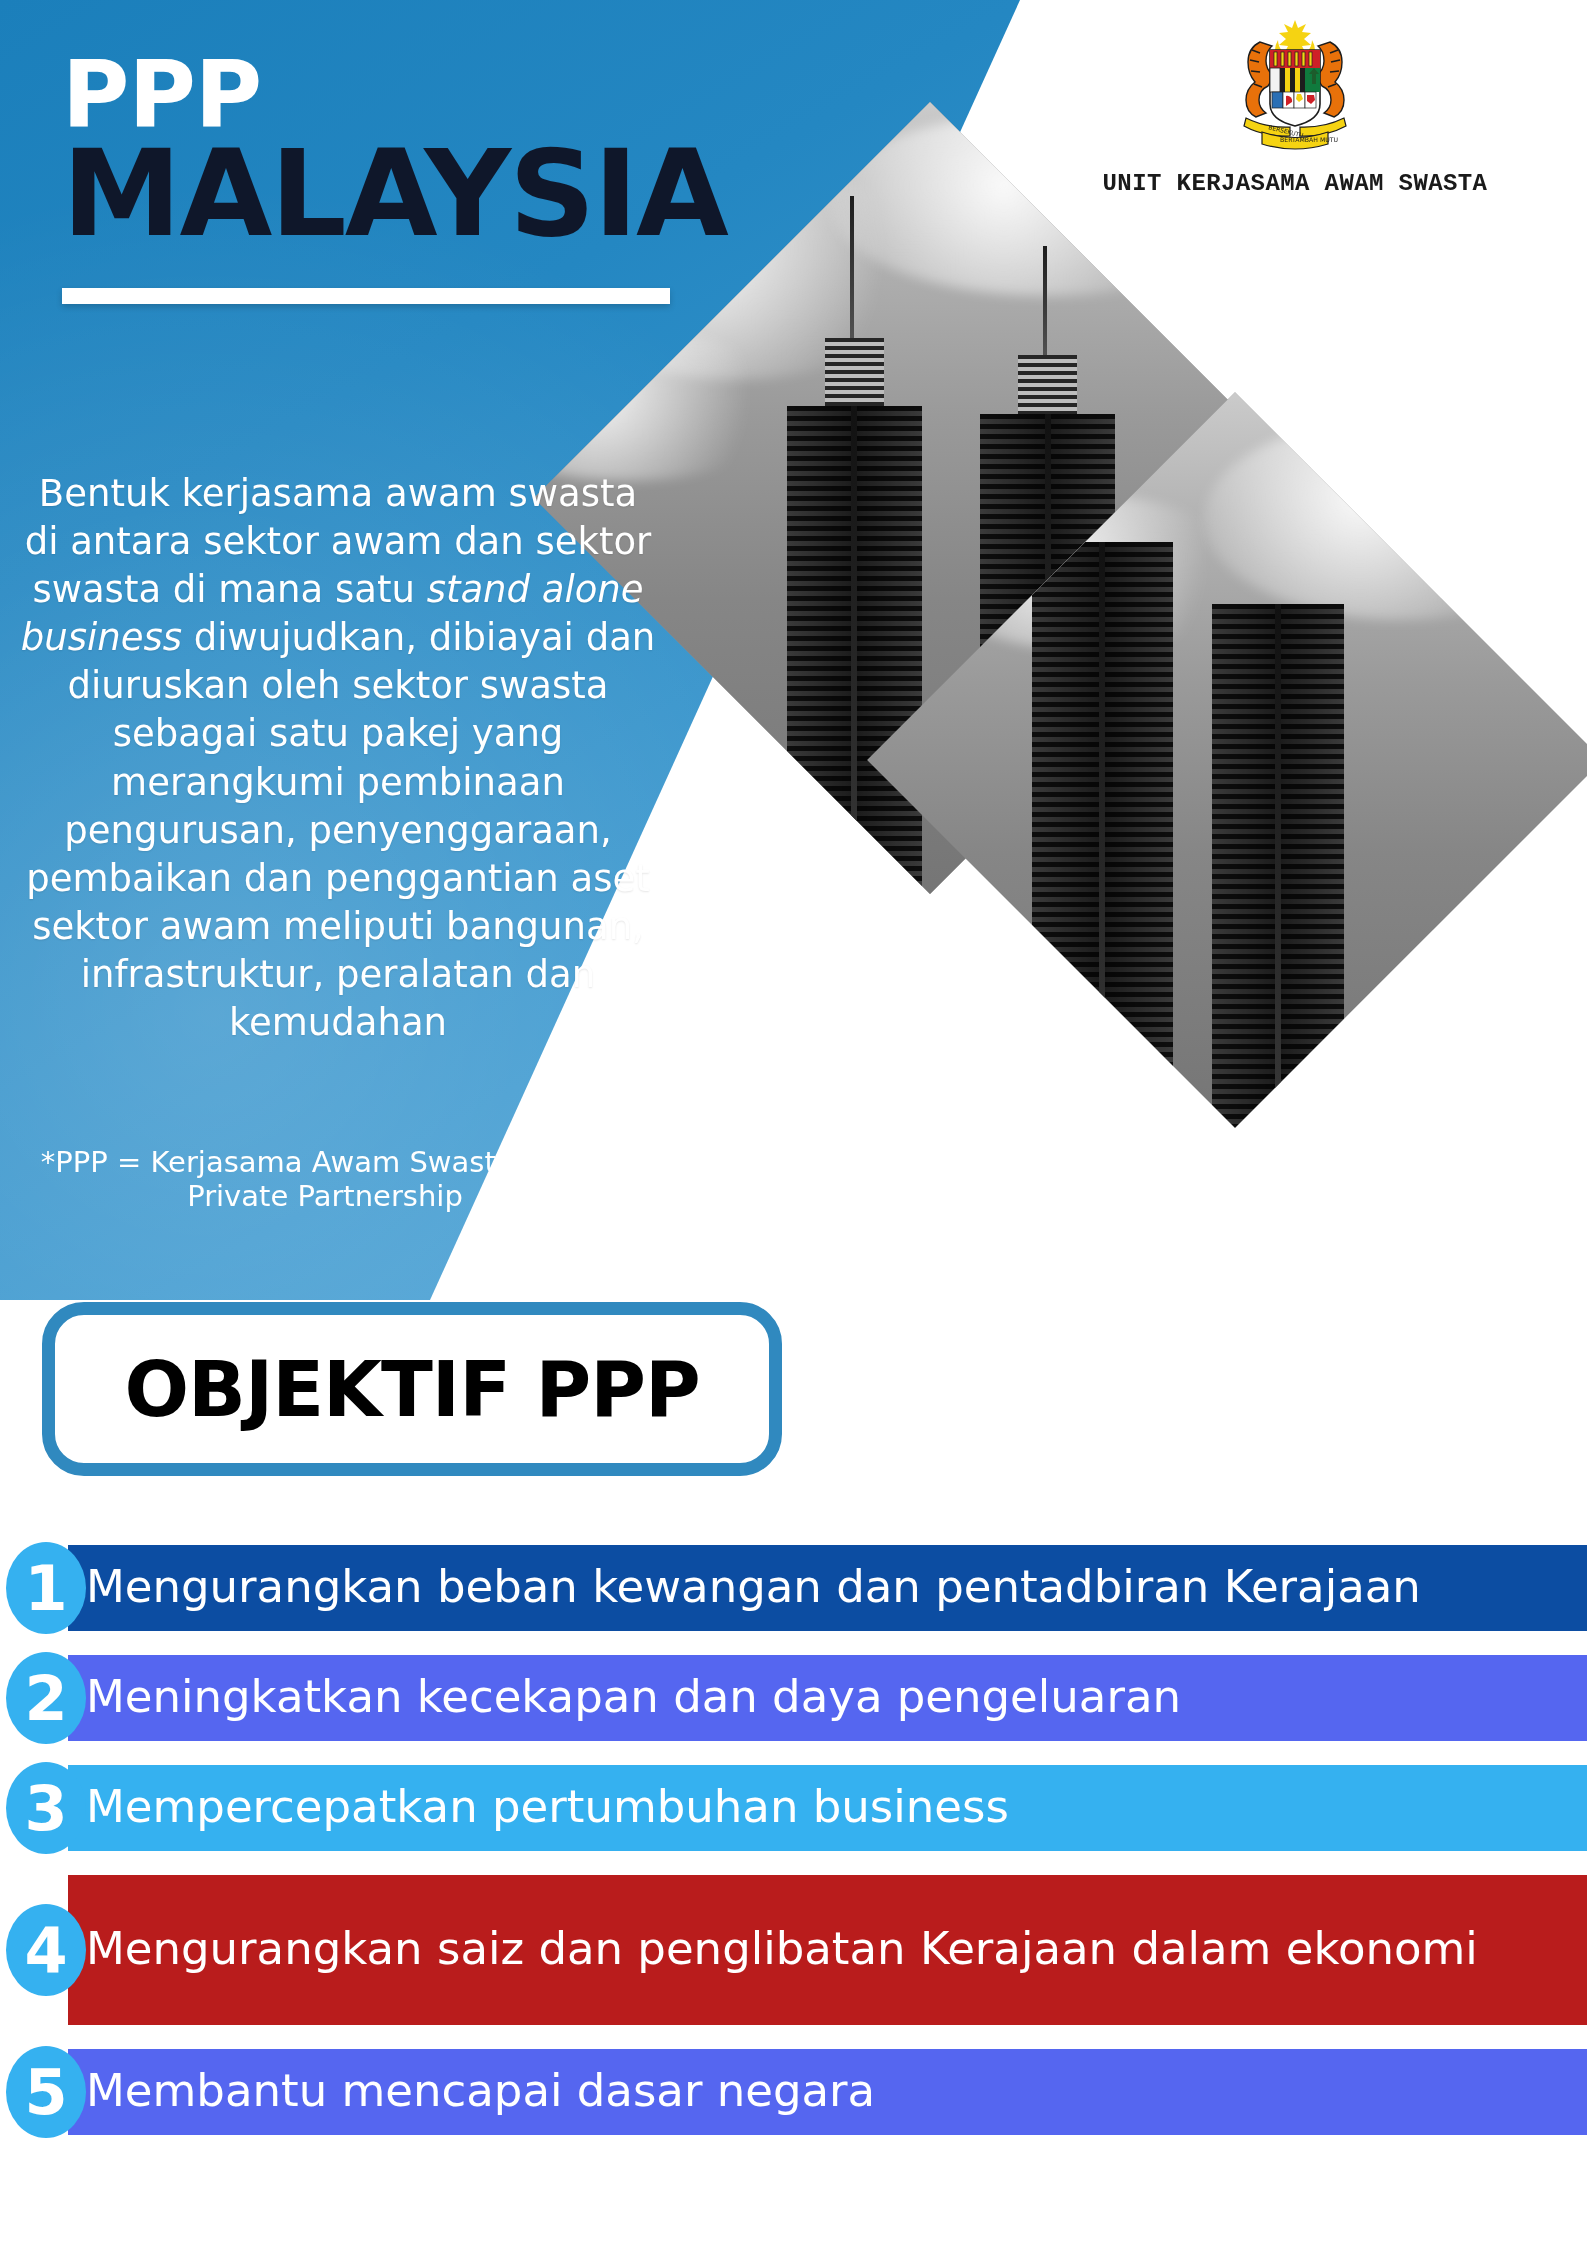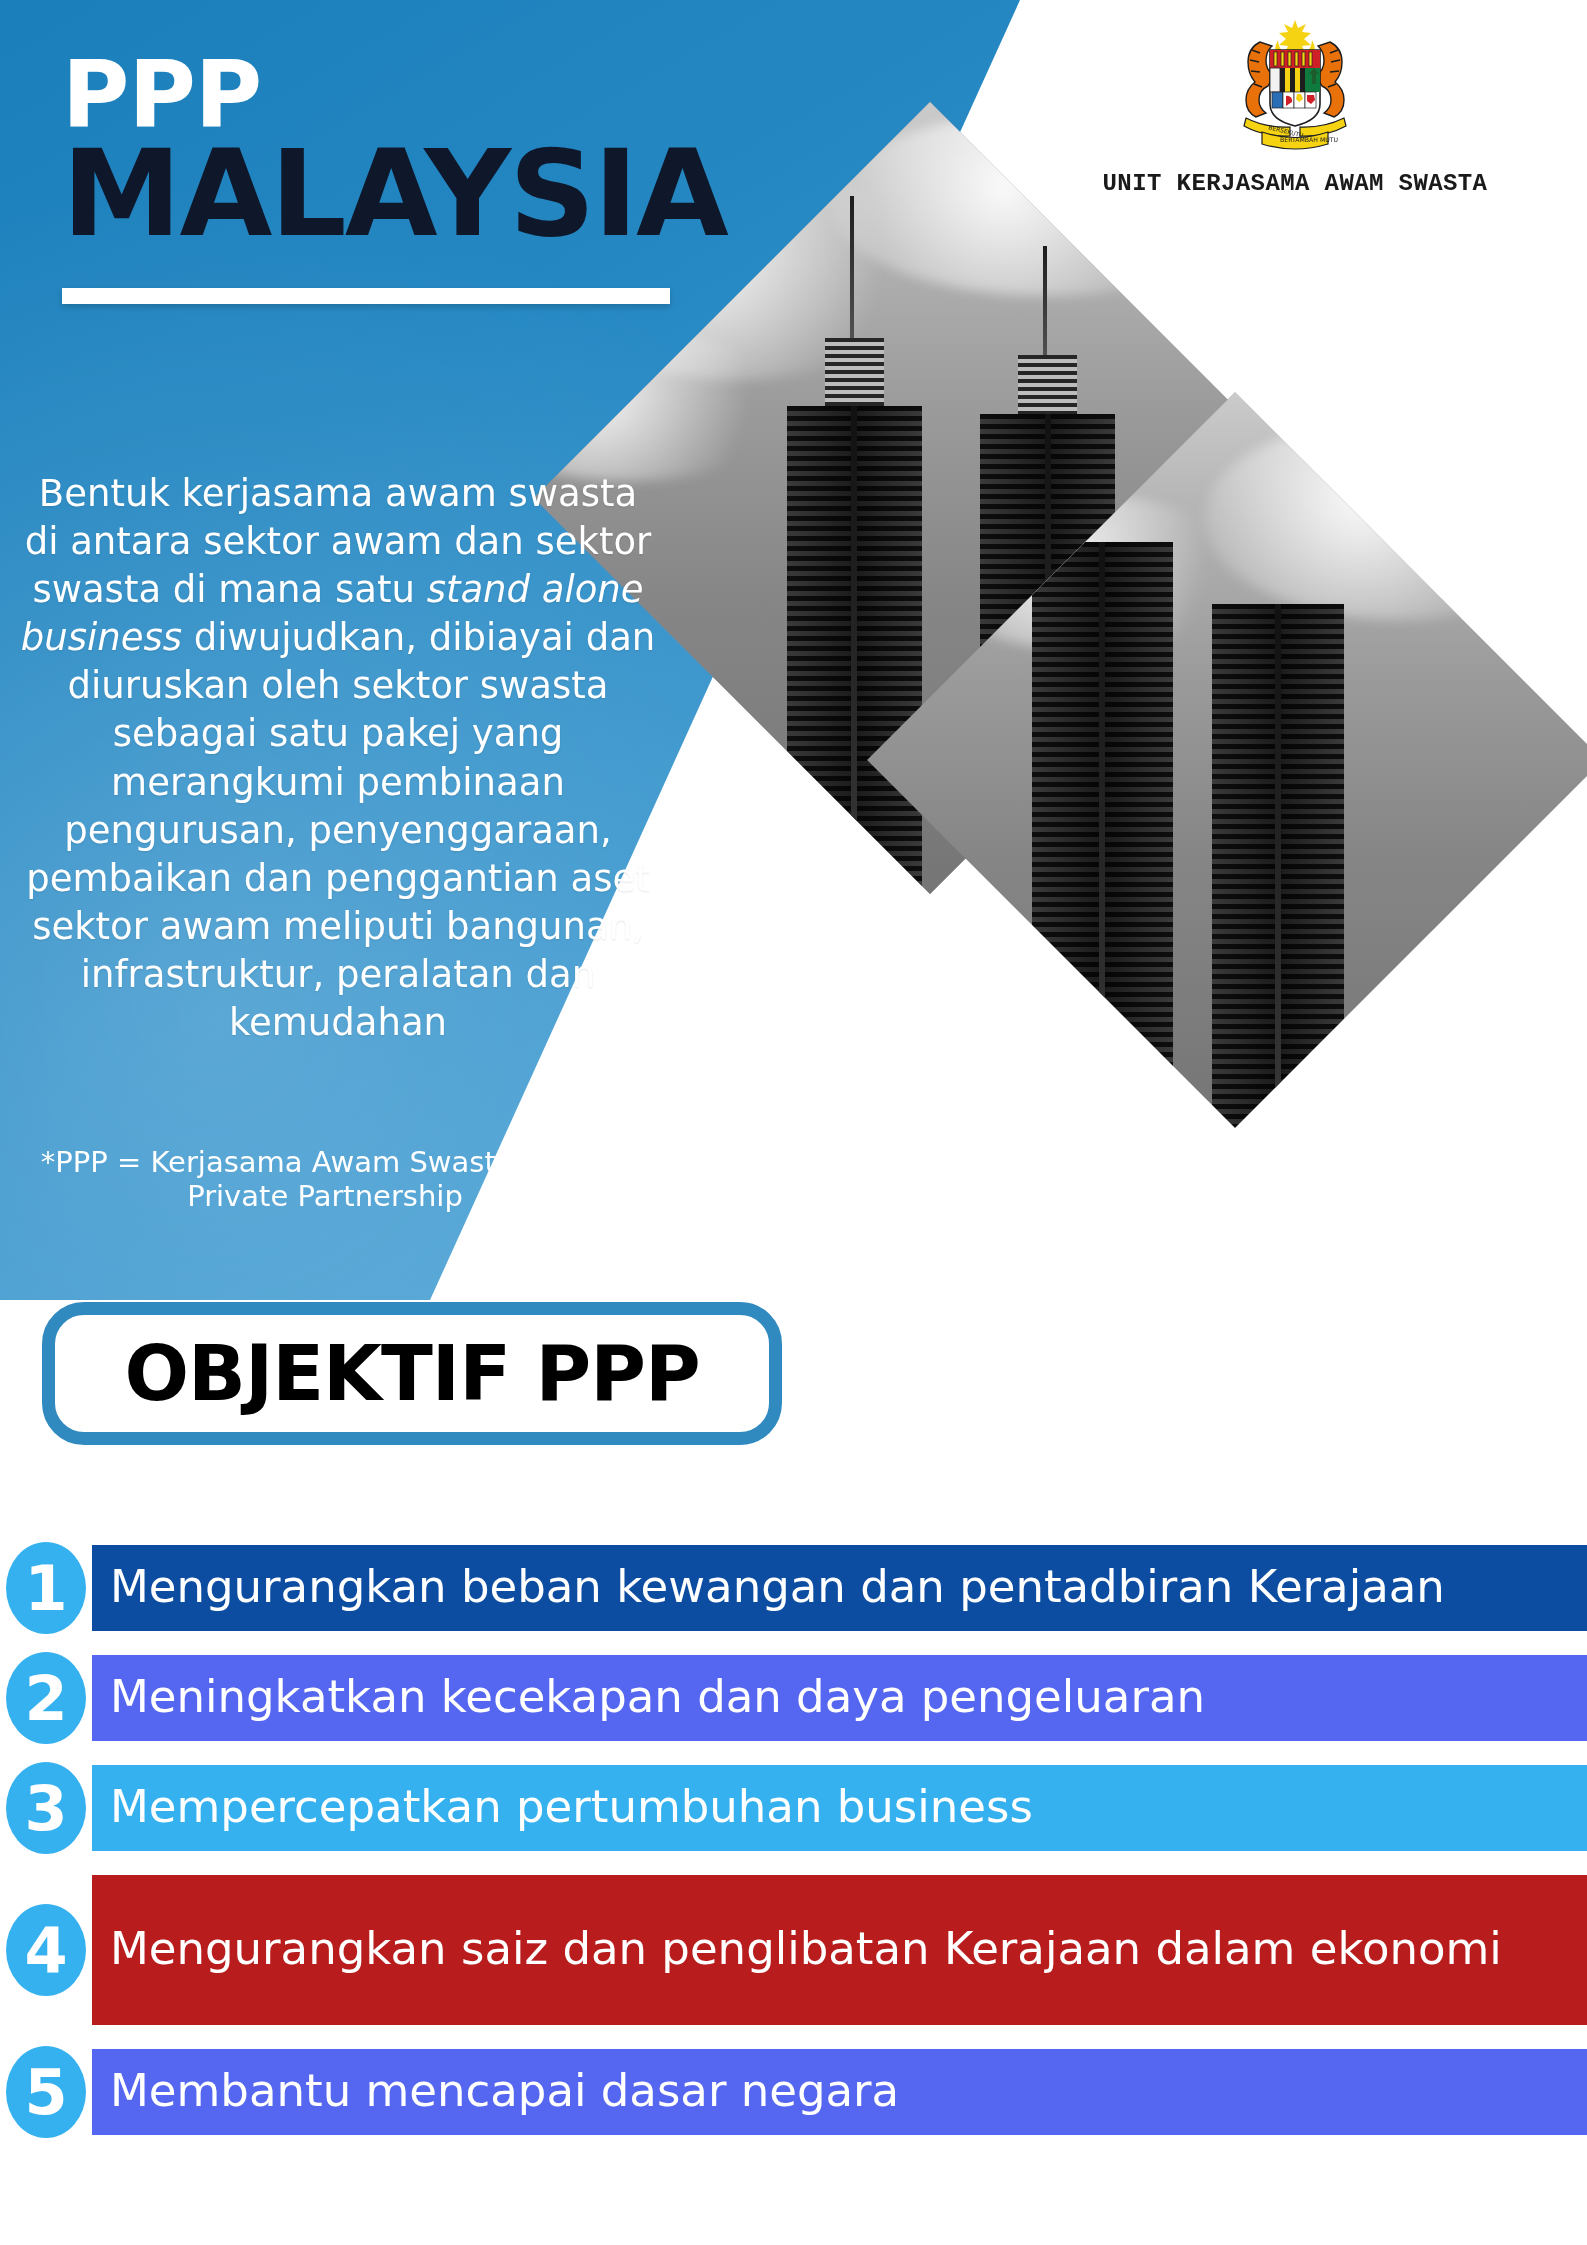--- a/index.html
+++ b/index.html
@@ -152,21 +152,21 @@
     font-family:Liberation Mono, monospace;
     font-weight:bold;
     font-size:24px;
     letter-spacing:.4px;
     color:#1a1a1a;
   }
 
   
   .badge {
     position:absolute; left:42px; top:1302px;
-    width:740px; height:143px;
+    width:740px; height:174px;
     border:13px solid #3089bf;
     border-radius:42px;
     background:#ffffff;
     display:flex; align-items:center; justify-content:center;
     z-index:5;
   }
   .badge-text {
     font-family:"DejaVu Sans", sans-serif;
     font-weight:bold;
     font-size:76px;
@@ -188,21 +188,21 @@
     border-radius:50%;
     background:#35b1f0;
     color:#ffffff;
     display:flex; align-items:center; justify-content:center;
     font-family:"DejaVu Sans", sans-serif;
     font-weight:bold;
     font-size:62px;
     z-index:3;
   }
   .obj-bar {
-    margin-left:92px;
+    margin-left:68px;
     flex:1;
     padding:12px 26px 14px 18px;
     color:#ffffff;
     font-family:"DejaVu Sans", sans-serif;
     font-size:45px;
     line-height:1.20;
     min-height:86px;
     display:flex; align-items:center;
   }
   .obj-bar.two-line { min-height:150px; }

